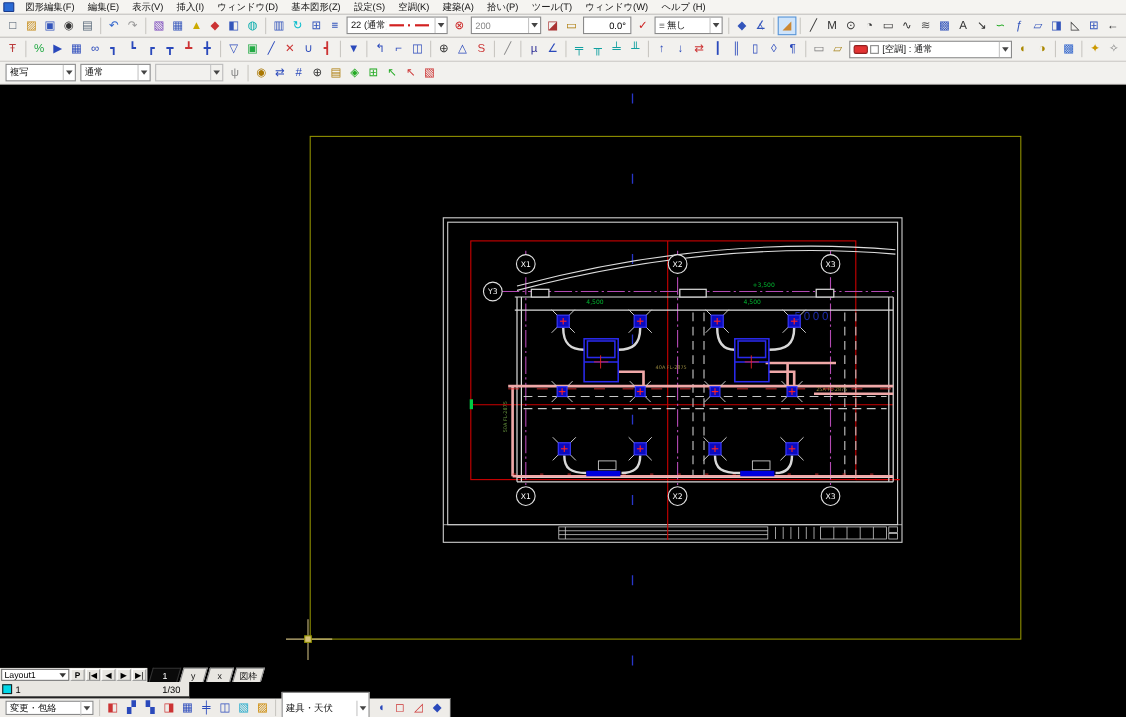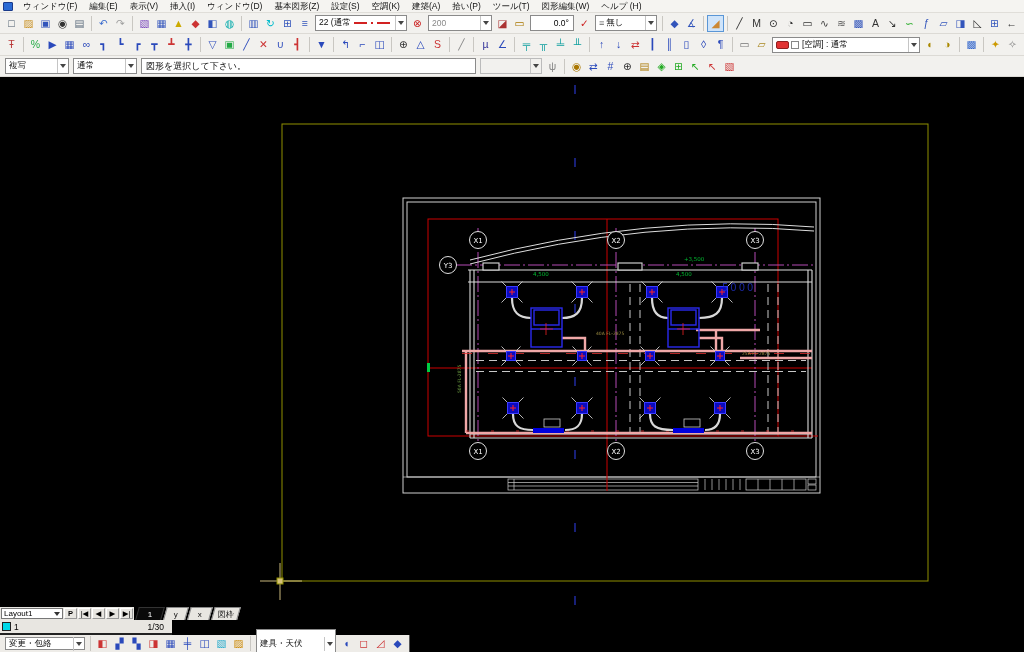--- a/index.html
+++ b/index.html
@@ -56,32 +56,32 @@
   #bottomC { height:17px; background:#000; display:flex; }
   .bc-gray { background:#eeece8; display:flex; align-items:center; padding:0 3px;
     border-right:1px solid #555; }
   svg text { font-family:"DejaVu Sans",sans-serif; }
 </style>
 </head>
 <body>
 
 <div class="menubar">
   <div class="appicon"></div>
-  <div class="menuitem">ウィンドウ(F)</div>
+  <div class="menuitem">図形編集(F)</div>
   <div class="menuitem">編集(E)</div>
   <div class="menuitem">表示(V)</div>
   <div class="menuitem">挿入(I)</div>
   <div class="menuitem">ウィンドウ(D)</div>
   <div class="menuitem">基本図形(Z)</div>
   <div class="menuitem">設定(S)</div>
   <div class="menuitem">空調(K)</div>
   <div class="menuitem">建築(A)</div>
   <div class="menuitem">拾い(P)</div>
   <div class="menuitem">ツール(T)</div>
-  <div class="menuitem">図形編集(W)</div>
+  <div class="menuitem">ウィンドウ(W)</div>
   <div class="menuitem">ヘルプ (H)</div>
 </div>
 
 <div class="tbrow" id="tb1">
   <span style="display:flex;align-items:center;">
       <span class="tbi" style="color: rgb(68, 85, 102);">□</span>
       <span class="tbi" style="color: rgb(200, 144, 32);">▨</span>
       <span class="tbi" style="color: rgb(51, 85, 187);">▣</span>
       <span class="tbi" style="color: rgb(51, 51, 51);">◉</span>
       <span class="tbi" style="color: rgb(85, 102, 119);">▤</span>
@@ -228,23 +228,20 @@
 </div>
 
 <div class="tbrow" id="tb3">
   <span class="combo" style="width:64px">
     <span class="lbl">複写</span>
     <span class="dd"></span>
   </span>
   <span class="combo" style="width:64px">
     <span class="lbl">通常</span>
     <span class="dd"></span>
-  </span>
-  <span class="msgbox" style="width:335px">
-    <span>図形を選択して下さい。</span>
   </span>
   <span class="combo" style="width:62px;background:#f2f1ee;border-color:#bbb">
     <span class="lbl"></span>
     <span class="dd"></span>
   </span>
   <span style="display:flex;align-items:center;">
       <span class="tbi" style="color: rgb(136, 136, 136);">ψ</span>
       <span class="sep"></span>
       <span class="tbi" style="color: rgb(170, 119, 0);">◉</span>
       <span class="tbi" style="color: rgb(42, 73, 187);">⇄</span>

